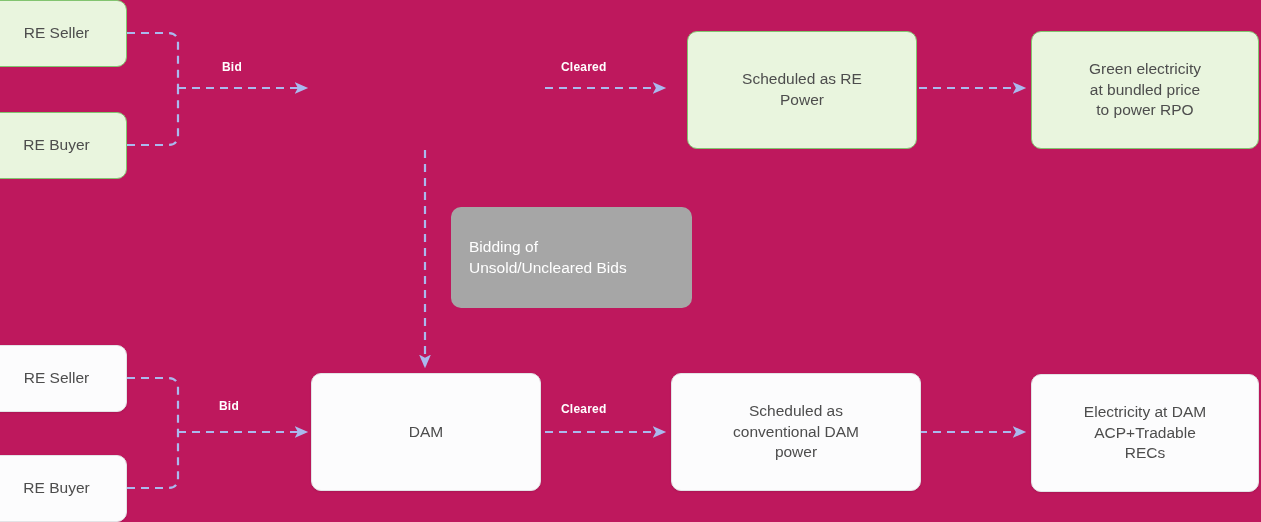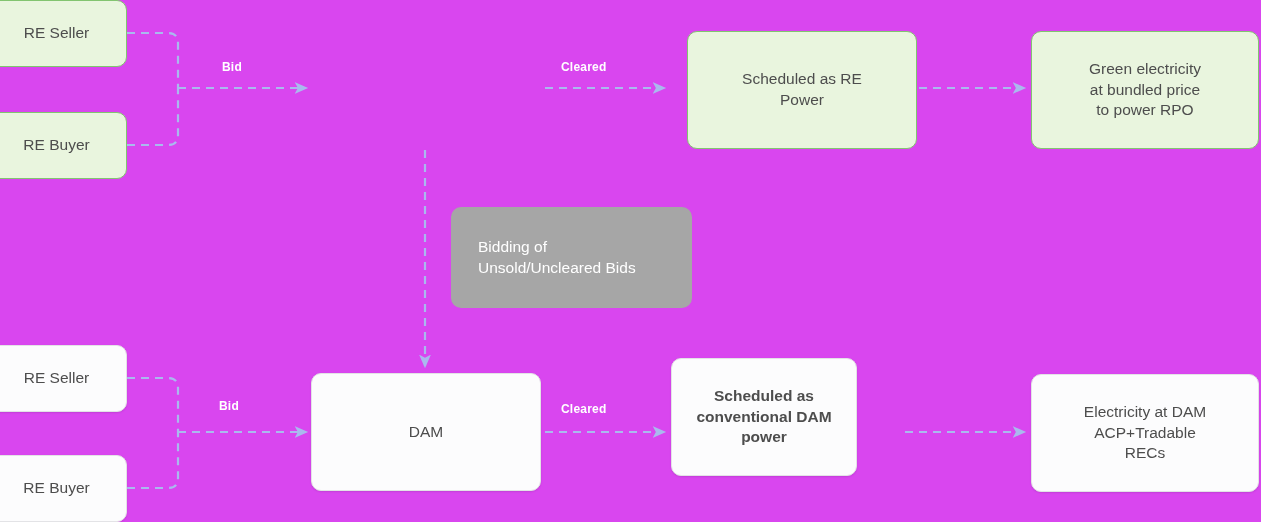--- a/index.html
+++ b/index.html
@@ -4,21 +4,21 @@
 <style>
   html, body {
     margin: 0;
     padding: 0;
     background: #000000;
   }
   #canvas {
     position: relative;
     width: 1261px;
     height: 522px;
-    background: #d946ef;
+    background: #be185d;
     overflow: hidden;
     font-family: "Liberation Sans", "DejaVu Sans", sans-serif;
   }
   .node {
     position: absolute;
     box-sizing: border-box;
     display: flex;
     align-items: center;
     justify-content: center;
     text-align: center;
@@ -39,21 +39,21 @@
     font-size: 15.5px;
     box-shadow: 0 1px 2px rgba(0,0,0,0.10);
   }
   .node.gray {
     background: #a6a6a6;
     border: none;
     color: #ffffff;
     font-size: 15.5px;
     justify-content: flex-start;
     text-align: left;
-    padding-left: 27px;
+    padding-left: 18px;
   }
   .edge-label {
     position: absolute;
     color: #ffffff;
     font-weight: bold;
     font-size: 12px;
     letter-spacing: 0.2px;
     white-space: nowrap;
   }
   svg.edges {
@@ -134,21 +134,21 @@
   </div>
 
   <div class="node white" style="left:-14px; top:455px; width:141px; height:67px;">
     <span>RE Buyer</span>
   </div>
 
   <div class="node white" style="left:311px; top:373px; width:230px; height:118px;">
     <span>DAM</span>
   </div>
 
-  <div class="node white" style="left:671px; top:358px; width:186px; height:118px;font-weight:bold;">
+  <div class="node white" style="left:671px; top:373px; width:250px; height:118px;">
     <span>Scheduled as
 conventional DAM
 power</span>
   </div>
 
   <div class="node white" style="left:1031px; top:374px; width:228px; height:118px;">
     <span>Electricity at DAM
 ACP+Tradable
 RECs</span>
   </div>

